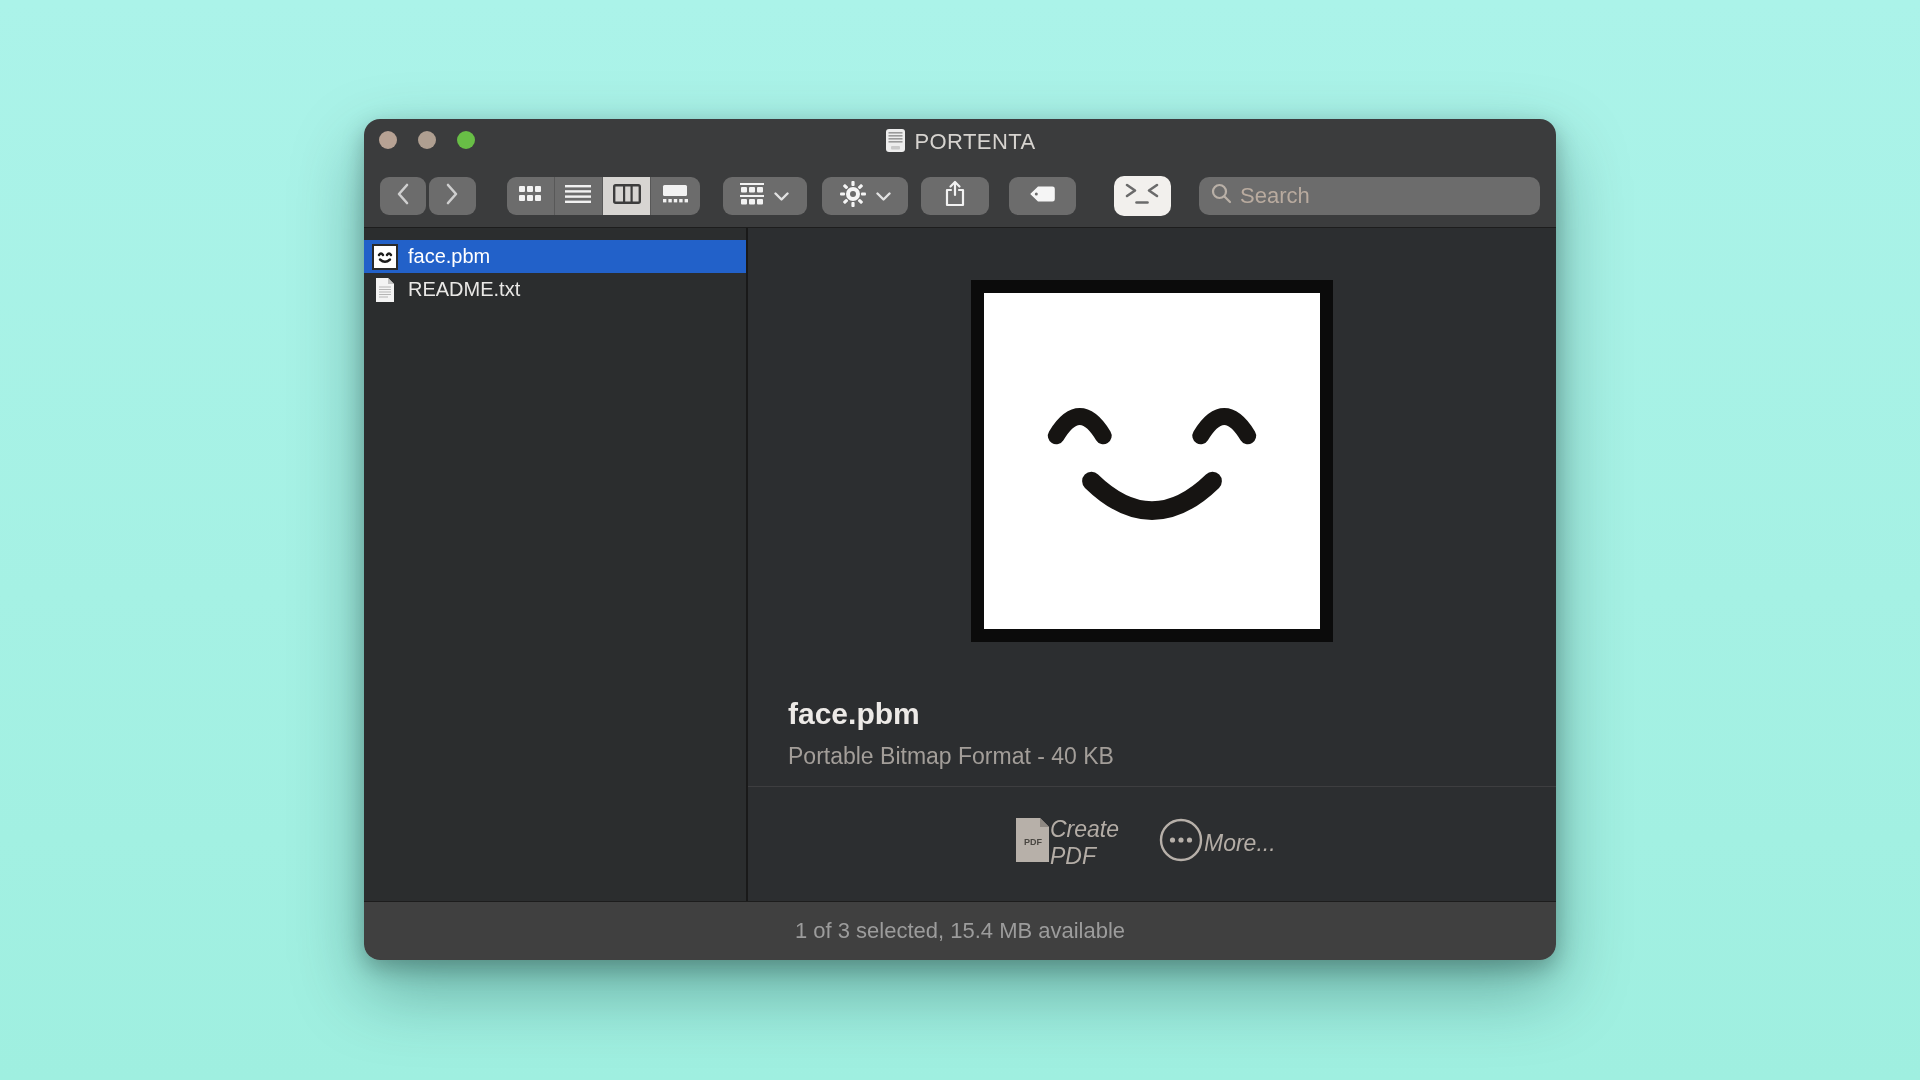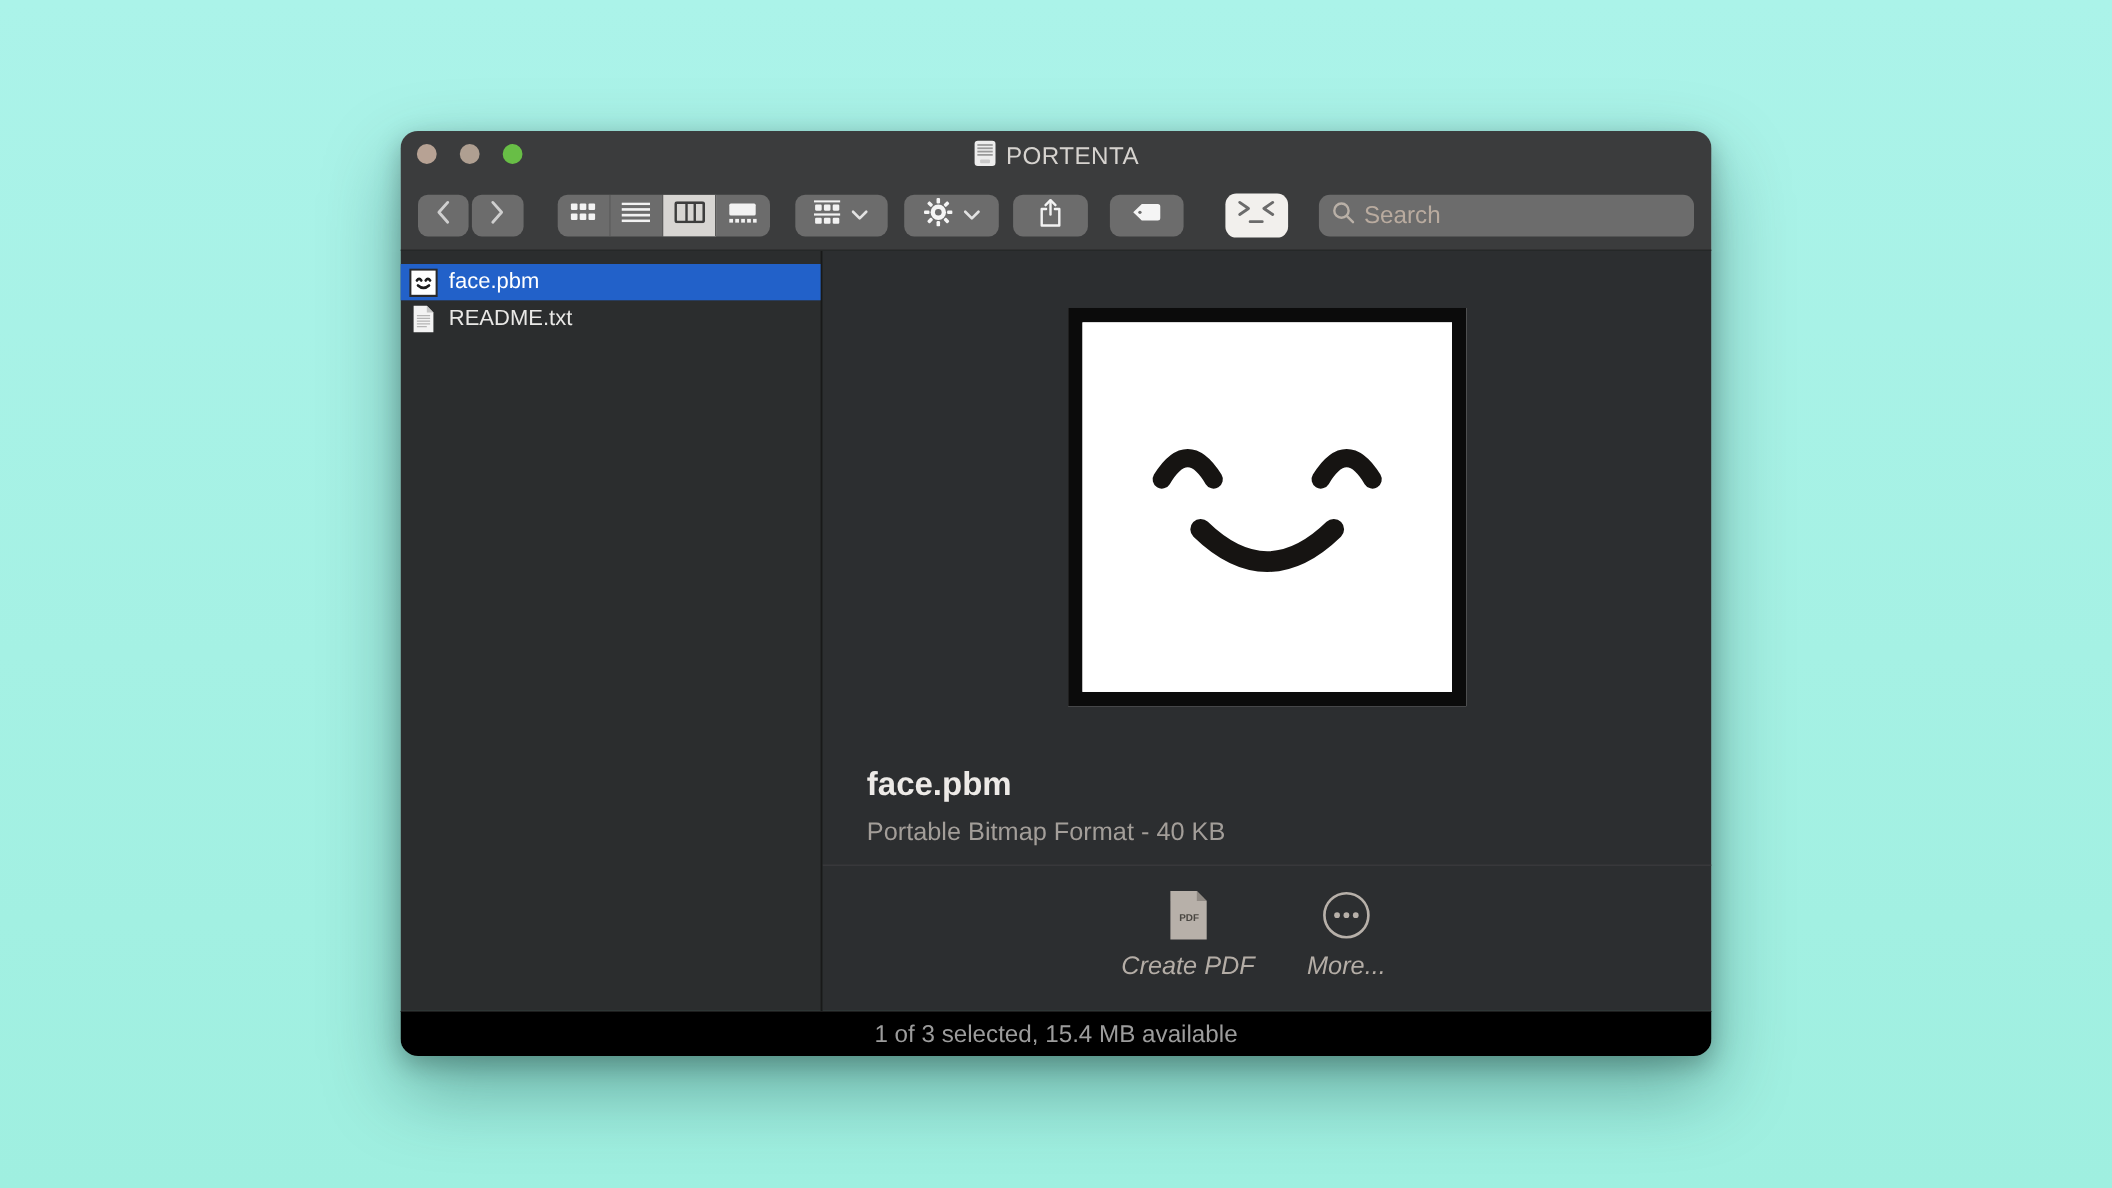--- a/index.html
+++ b/index.html
@@ -59,26 +59,26 @@
   .fileicon { width:26px; height:26px; flex:0 0 auto; display:flex; align-items:center; justify-content:center; }
 
   .previewpane { flex:1; background:#2c2e30; display:flex; flex-direction:column; }
   .pimg { margin:52px auto 0; width:362px; height:362px; background:#ffffff;
           border:13px solid #0b0b0b; }
   .pinfo { margin:54px 0 0 40px; }
   .pname { color:#edeae7; font-size:30px; font-weight:bold; line-height:36px; }
   .pmeta { color:#a39e99; font-size:23px; margin-top:10px; line-height:28px; }
   .pdivider { border-top:1px solid #3e3e40; margin-top:16px; }
   .actions { padding-top:20px; display:flex; justify-content:center; gap:12px; }
-  .action { width:132px; display:flex; flex-direction:column; align-items:center; }
+  .action { width:132px; display:flex; flex-direction:row; align-items:center; }
   .action .lbl { margin-top:9px; color:#b4ada6; font-size:23px;font-style:italic; }
   .action .ico { height:48px; display:flex; align-items:flex-end; justify-content:center; }
 
   
-  .statusbar { height:41px; flex:0 0 auto; background:#000000; border-top:1px solid #1d1d1d;
+  .statusbar { height:59px; flex:0 0 auto; background:#404040; border-top:1px solid #1d1d1d;
                display:flex; align-items:center; justify-content:center; }
   .statusbar span { color:#9c9c9c; font-size:22px; }
 </style>
 </head>
 <body>
 
 <div class="window">
 
   <div class="header">
 

